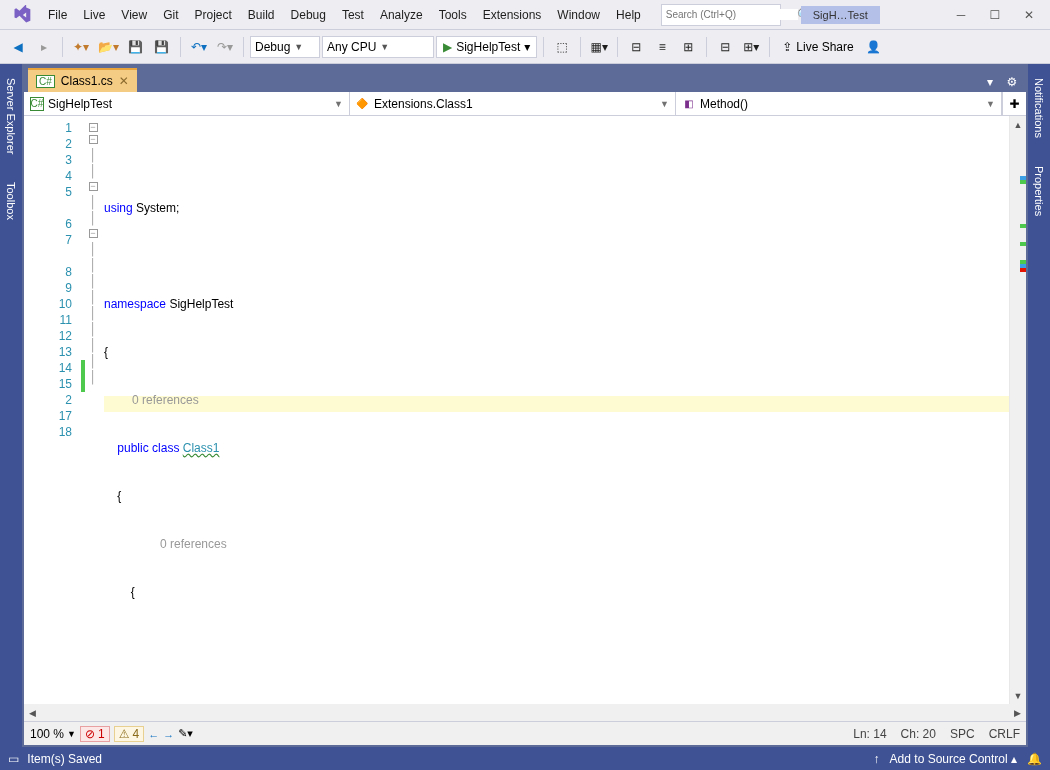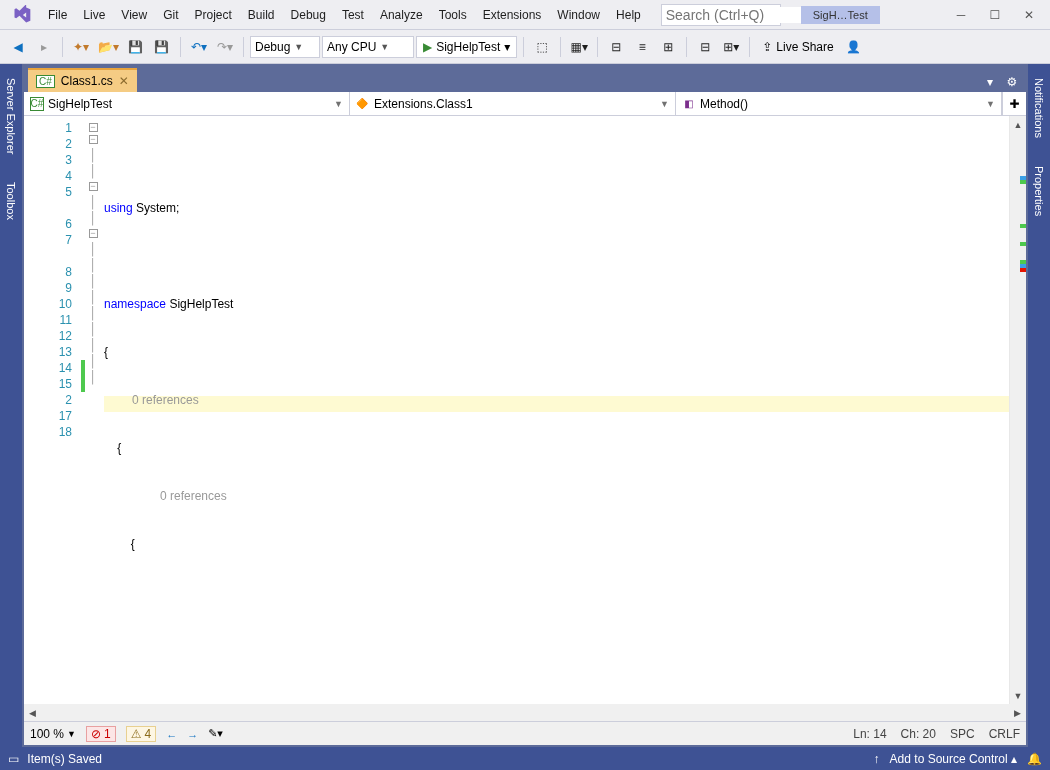--- a/index.html
+++ b/index.html
@@ -2,21 +2,21 @@
 <html><head>
 <meta charset="utf-8">
 <style>
 *{margin:0;padding:0;box-sizing:border-box;font-family:'Segoe UI',Tahoma,sans-serif;font-size:12px}
 body{width:1050px;height:770px;background:#5d6b99;overflow:hidden;position:relative}
 .menubar{height:30px;background:#eeeef2;display:flex;align-items:center;padding:0 4px;border-bottom:1px solid #cccedb}
 .vs-logo{width:24px;height:24px;margin:0 6px;display:flex;align-items:center;justify-content:center}
 .vs-logo svg{width:20px;height:20px}
 .menu-item{padding:4px 8px;color:#1e1e1e;cursor:pointer}
 .search-box{margin-left:12px;background:#fff;border:1px solid #cccedb;height:22px;width:120px;display:flex;align-items:center;padding:0 4px}
-.search-box input{border:none;outline:none;flex:1;font-size:14px;color:#888}
+.search-box input{border:none;outline:none;flex:1;font-size:10px;color:#888}
 .search-box .si{color:#555}
 .title-pill{margin-left:20px;background:#b5c0e8;padding:3px 12px;color:#333;font-size:11px}
 .win-controls{margin-left:auto;display:flex}
 .win-btn{width:34px;height:26px;display:flex;align-items:center;justify-content:center;color:#555;cursor:pointer}
 .toolbar{height:34px;background:#eeeef2;display:flex;align-items:center;padding:0 6px;border-bottom:1px solid #cccedb;gap:2px}
 .tb-sep{width:1px;height:20px;background:#cccedb;margin:0 4px}
 .tb-btn{height:24px;min-width:24px;display:flex;align-items:center;justify-content:center;padding:0 3px;cursor:pointer;color:#1e1e1e}
 .tb-drop{border:1px solid #cccedb;background:#fff;height:22px;display:flex;align-items:center;padding:0 4px;gap:4px;cursor:pointer}
 .tb-drop .dd{color:#555;font-size:9px}
 .start-btn{border:1px solid #cccedb;background:#fff;height:22px;display:flex;align-items:center;padding:0 6px;gap:4px;cursor:pointer}
@@ -52,21 +52,21 @@
 .squig{text-decoration:underline wavy #388a34;text-decoration-skip-ink:none}
 .codelens{color:#999;font-size:10px;font-family:'Segoe UI';line-height:16px}
 .cursor-line{background:#fefad2;position:absolute;left:0;right:0;height:16px;z-index:0}
 .code-text>div{position:relative;z-index:1;height:16px}
 .scroll-v{width:17px;background:#f0f0f0;border-left:1px solid #e8e8e8;position:relative}
 .scroll-v .arr{height:17px;display:flex;align-items:center;justify-content:center;color:#555;font-size:9px}
 .ov-mark{position:absolute;right:0;width:6px;height:4px}
 .om-g{background:#4ec94e}
 .om-b{background:#3ba0e6}
 .om-r{background:#e51400}
-.bottom-bar{height:24px;background:#f0f0f0;display:flex;align-items:center;padding:0 6px;gap:10px;border-top:1px solid #cccedb}
+.bottom-bar{height:24px;background:#f0f0f0;display:flex;align-items:center;padding:0 6px;gap:4px;border-top:1px solid #cccedb}
 .bb-item{display:flex;align-items:center;gap:3px;font-size:11px}
 .err-pill{background:#fce6e6;border:1px solid #e8a0a0;padding:0 4px;color:#c00}
 .warn-pill{background:#fdf6e3;border:1px solid #e8d090;padding:0 4px;color:#8b6b1a}
 .bb-right{margin-left:auto;display:flex;gap:14px;font-size:11px;color:#444}
 .status-bar{height:23px;background:#3e5294;color:#fff;display:flex;align-items:center;padding:0 8px;font-size:11px;gap:8px}
 .status-right{margin-left:auto;display:flex;align-items:center;gap:10px}
 .scroll-h{height:17px;background:#f0f0f0;display:flex;align-items:center}
 .scroll-h .arr{width:17px;text-align:center;color:#555;font-size:9px}
 .scroll-h .track{flex:1}
 </style>
@@ -113,21 +113,21 @@
   <div class="tb-btn" style="color:#0e3e8c">💾</div>
   <div class="tb-btn" style="color:#0e3e8c">💾</div>
   <div class="tb-sep"></div>
   <div class="tb-btn" style="color:#0e70c0">↶▾</div>
   <div class="tb-btn" style="color:#999">↷▾</div>
   <div class="tb-sep"></div>
   <div class="tb-drop" style="width:70px">
       <span>Debug</span>
       <span class="dd">▼</span>
     </div>
-  <div class="tb-drop" style="width:92px">
+  <div class="tb-drop" style="width:112px">
       <span>Any CPU</span>
       <span class="dd">▼</span>
     </div>
   <div class="start-btn">
       <span class="tri">▶</span>
       <span>SigHelpTest</span>
       <span class="dd">▾</span>
     </div>
   <div class="tb-sep"></div>
   <div class="tb-btn">⬚</div>
@@ -249,20 +249,21 @@
           <div>│</div>
           <div>│</div>
       </div>
       <div class="code-text">
         <div class="cursor-line" style="top:244px"></div>
         <div><span class="kw">using</span><span> System;</span></div>
         <div></div>
         <div><span class="kw">namespace</span><span> SigHelpTest</span></div>
         <div><span>{</span></div>
         <div class="codelens"><span style="padding-left:28px">0 references</span></div>
+        <div><span>    </span><span class="kw">public</span><span> </span><span class="kw">class</span><span> </span><span class="cls squig">Class1</span></div>
         <div><span>    {</span></div>
         <div class="codelens"><span style="padding-left:56px">0 references</span></div>
         <div><span>        {</span></div>
         
         
         
         
         
         
         

